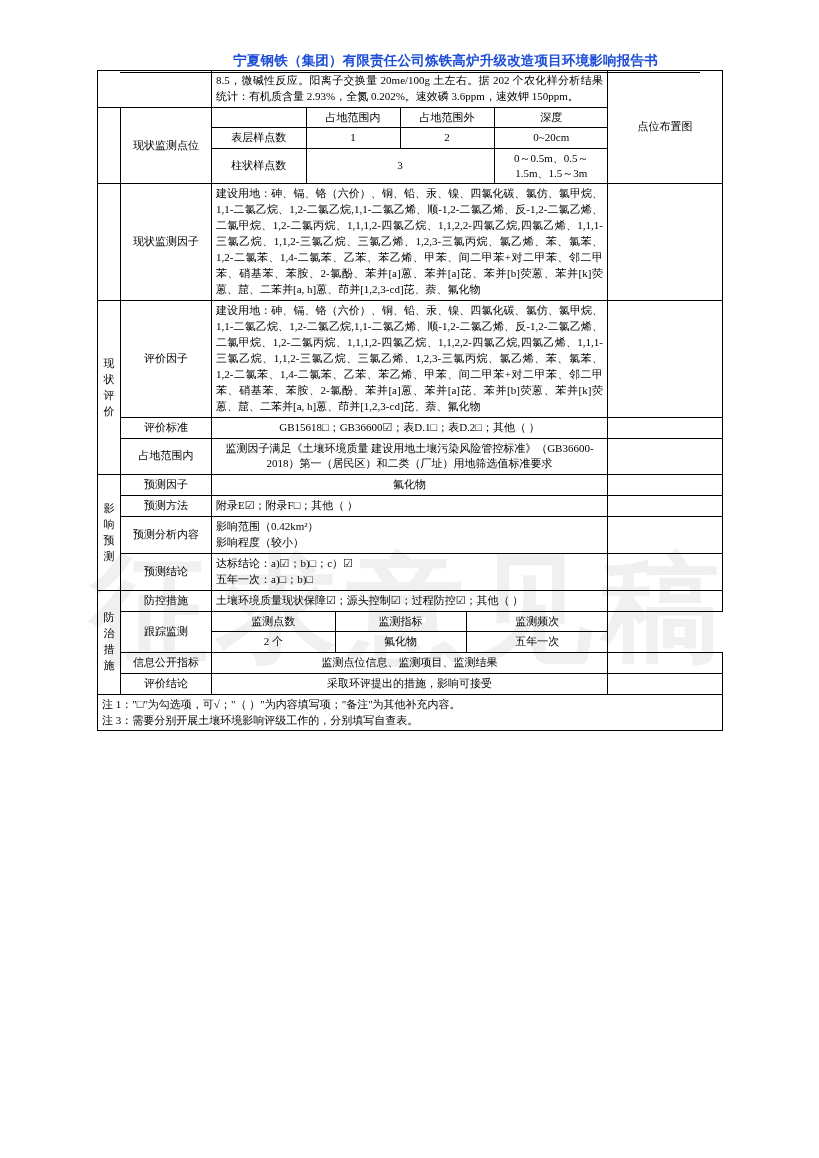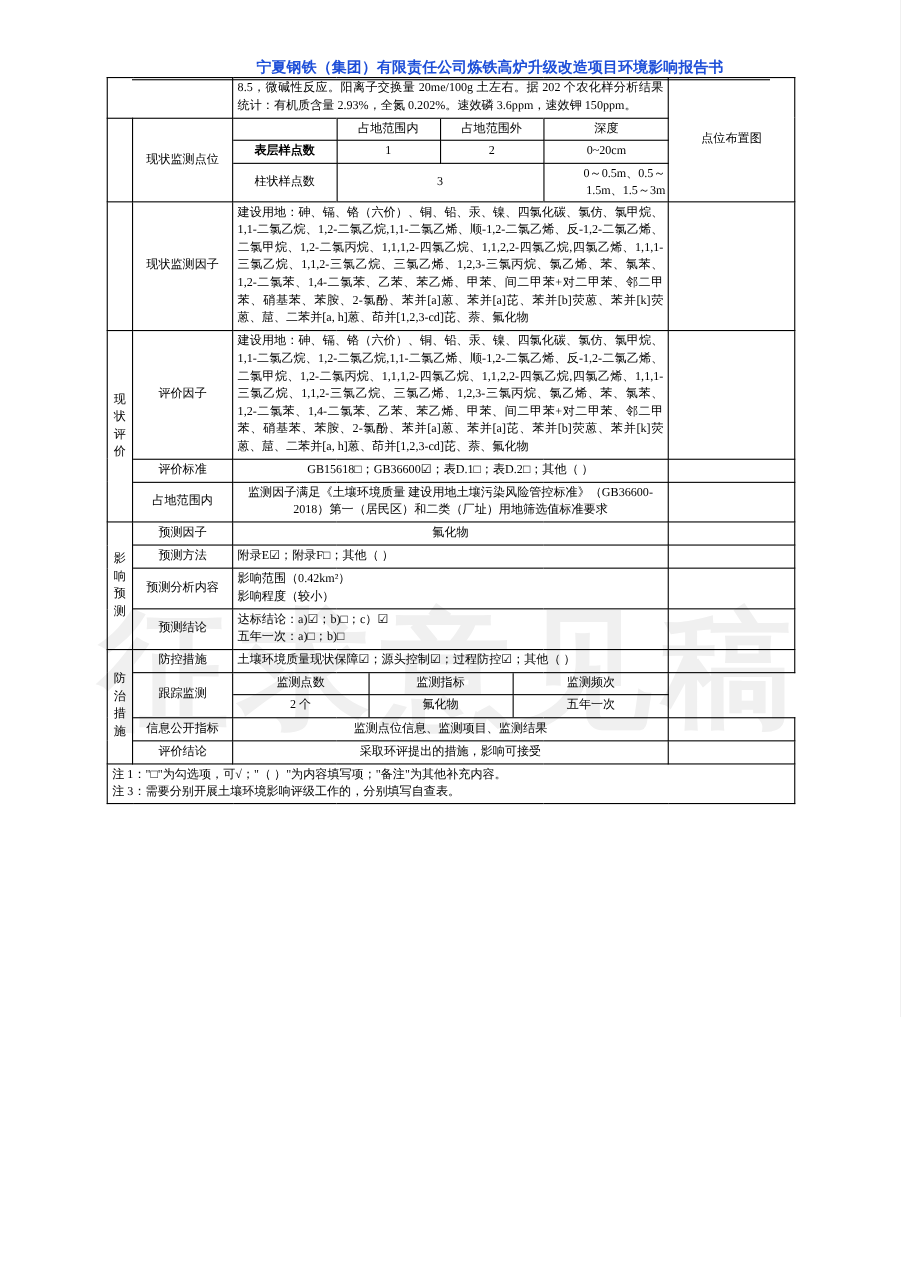--- a/index.html
+++ b/index.html
@@ -160,29 +160,29 @@
               <col style="width:114px">
             </colgroup>
             <tbody>
                   <tr>
               <td style="border-left:none;border-top:none;"></td>
               <td style="border-top:none;">占地范围内</td>
               <td style="border-top:none;">占地范围外</td>
               <td style="border-top:none;border-right:none;">深度</td>
             </tr>
             <tr>
-              <td style="border-left:none;font-weight:bold;">表层样点数</td>
+              <td style="border-left:none;">表层样点数</td>
               <td>1</td>
               <td>2</td>
               <td style="border-right:none;">0~20cm</td>
             </tr>
             <tr>
               <td style="border-left:none;border-bottom:none;">柱状样点数</td>
               <td colspan="2" style="border-bottom:none;">3</td>
-              <td style="border-right:none;border-bottom:none;text-align:right;">0～0.5m、0.5～1.5m、1.5～3m</td>
+              <td style="border-right:none;border-bottom:none;">0～0.5m、0.5～1.5m、1.5～3m</td>
             </tr>
           </tbody>
               </table>
         </td>
       </tr>
 
       <tr>
         <td style="border-right:0.8px solid #000;"></td>
         <td class="rowlabel">现状监测因子</td>
         <td colspan="4" class="just tight">建设用地：砷、镉、铬（六价）、铜、铅、汞、镍、四氯化碳、氯仿、氯甲烷、1,1-二氯乙烷、1,2-二氯乙烷,1,1-二氯乙烯、顺-1,2-二氯乙烯、反-1,2-二氯乙烯、二氯甲烷、1,2-二氯丙烷、1,1,1,2-四氯乙烷、1,1,2,2-四氯乙烷,四氯乙烯、1,1,1-三氯乙烷、1,1,2-三氯乙烷、三氯乙烯、1,2,3-三氯丙烷、氯乙烯、苯、氯苯、1,2-二氯苯、1,4-二氯苯、乙苯、苯乙烯、甲苯、间二甲苯+对二甲苯、邻二甲苯、硝基苯、苯胺、2-氯酚、苯并[a]蒽、苯并[a]芘、苯并[b]荧蒽、苯并[k]荧蒽、䓛、二苯并[a, h]蒽、茚并[1,2,3-cd]芘、萘、氟化物</td>

